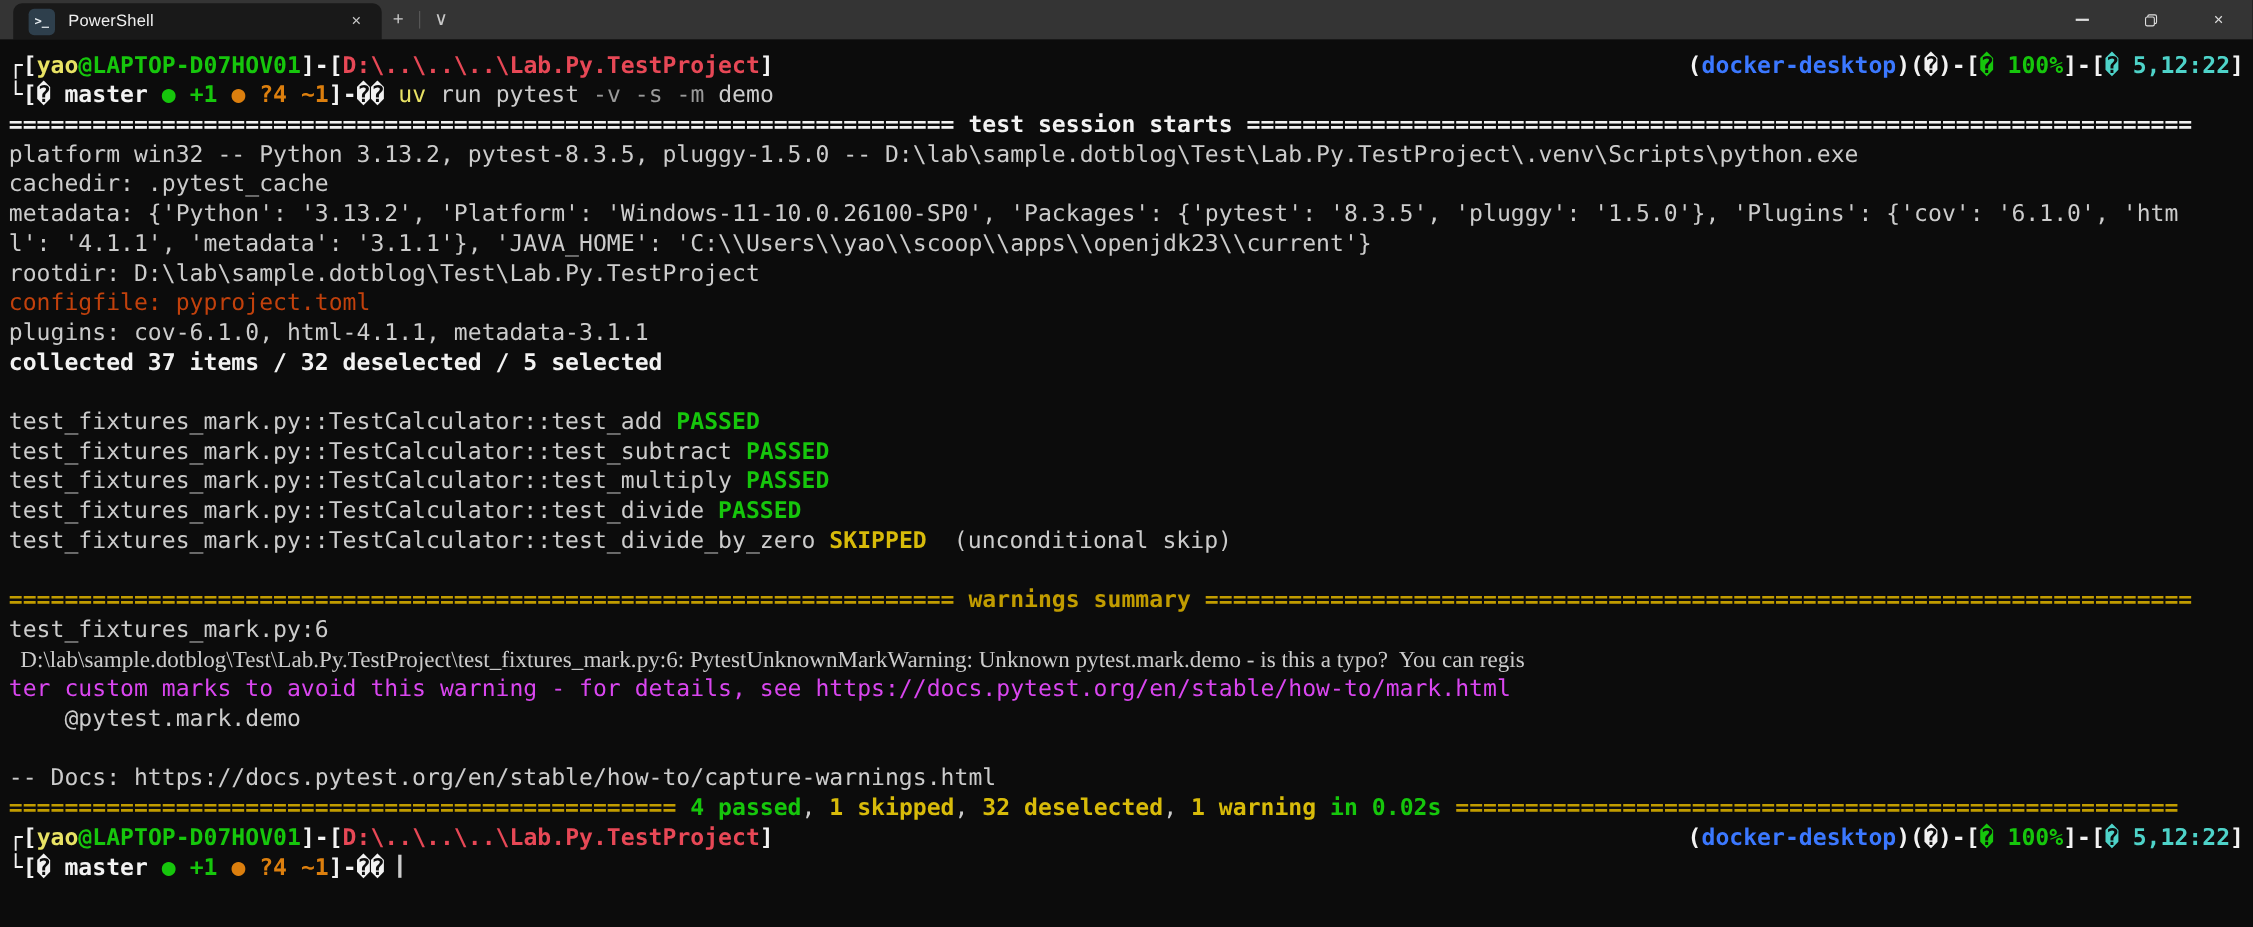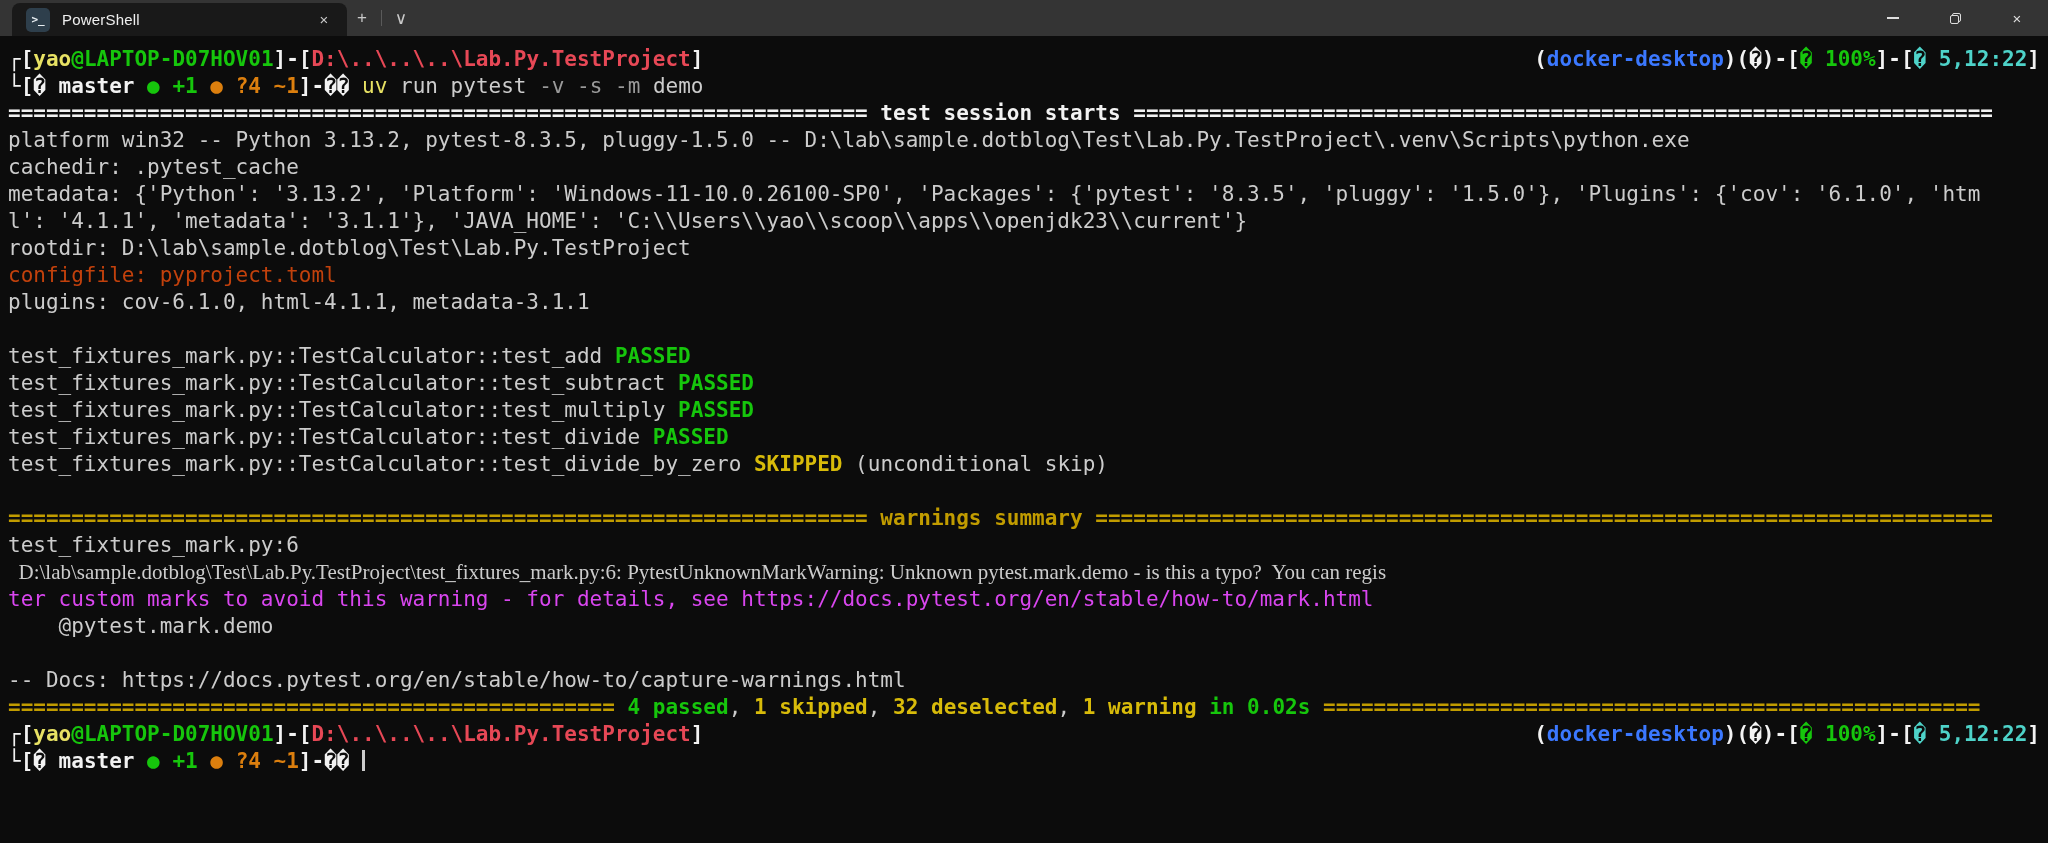--- a/index.html
+++ b/index.html
@@ -73,26 +73,27 @@
     <div class="trow split"><span class="segbox"><span style="color: rgb(242, 242, 242); font-weight: bold;">┌[</span><span style="color: rgb(232, 226, 100); font-weight: bold;">yao</span><span style="color: rgb(22, 198, 12); font-weight: bold;">@LAPTOP-D07HOV01</span><span style="color: rgb(242, 242, 242); font-weight: bold;">]-[</span><span style="color: rgb(231, 72, 86); font-weight: bold;">D:\..\..\..\Lab.Py.TestProject</span><span style="color: rgb(242, 242, 242); font-weight: bold;">]</span></span><span class="segbox"><span style="color: rgb(242, 242, 242); font-weight: bold;">(</span><span style="color: rgb(59, 120, 255); font-weight: bold;">docker-desktop</span><span style="color: rgb(242, 242, 242); font-weight: bold;">)(</span><span style="color: rgb(242, 242, 242); font-weight: bold;">�</span><span style="color: rgb(242, 242, 242); font-weight: bold;">)-[</span><span style="color: rgb(22, 198, 12); font-weight: bold;">� </span><span style="color: rgb(22, 198, 12); font-weight: bold;">100%</span><span style="color: rgb(242, 242, 242); font-weight: bold;">]-[</span><span style="color: rgb(78, 211, 201); font-weight: bold;">� </span><span style="color: rgb(78, 211, 201); font-weight: bold;">5,12:22</span><span style="color: rgb(242, 242, 242); font-weight: bold;">]</span></span></div>
     <div class="trow"><span class="segbox"><span style="color: rgb(242, 242, 242); font-weight: bold;">└[</span><span style="color: rgb(242, 242, 242); font-weight: bold;">� </span><span style="color: rgb(242, 242, 242); font-weight: bold;">master </span><span style="color: rgb(22, 198, 12);">● </span><span style="color: rgb(22, 198, 12); font-weight: bold;">+1 </span><span style="color: rgb(220, 127, 14);">● </span><span style="color: rgb(220, 127, 14); font-weight: bold;">?4 ~1</span><span style="color: rgb(242, 242, 242); font-weight: bold;">]-</span><span style="color: rgb(242, 242, 242); font-weight: bold;">��</span><span style="color: rgb(204, 204, 204);"> </span><span style="color: rgb(232, 226, 100);">uv</span><span style="color: rgb(204, 204, 204);"> run pytest </span><span style="color: rgb(154, 154, 154);">-v -s -m</span><span style="color: rgb(204, 204, 204);"> demo</span></span></div>
     <div class="trow"><span class="segbox"><span style="color: rgb(242, 242, 242); font-weight: bold;">==================================================================== test session starts ====================================================================</span></span></div>
     <div class="trow"><span class="segbox"><span style="color: rgb(204, 204, 204);">platform win32 -- Python 3.13.2, pytest-8.3.5, pluggy-1.5.0 -- D:\lab\sample.dotblog\Test\Lab.Py.TestProject\.venv\Scripts\python.exe</span></span></div>
     <div class="trow"><span class="segbox"><span style="color: rgb(204, 204, 204);">cachedir: .pytest_cache</span></span></div>
     <div class="trow"><span class="segbox"><span style="color: rgb(204, 204, 204);">metadata: {'Python': '3.13.2', 'Platform': 'Windows-11-10.0.26100-SP0', 'Packages': {'pytest': '8.3.5', 'pluggy': '1.5.0'}, 'Plugins': {'cov': '6.1.0', 'htm</span></span></div>
     <div class="trow"><span class="segbox"><span style="color: rgb(204, 204, 204);">l': '4.1.1', 'metadata': '3.1.1'}, 'JAVA_HOME': 'C:\\Users\\yao\\scoop\\apps\\openjdk23\\current'}</span></span></div>
     <div class="trow"><span class="segbox"><span style="color: rgb(204, 204, 204);">rootdir: D:\lab\sample.dotblog\Test\Lab.Py.TestProject</span></span></div>
     <div class="trow"><span class="segbox"><span style="color: #c2410c;">configfile: pyproject.toml</span></span></div>
     <div class="trow"><span class="segbox"><span style="color: rgb(204, 204, 204);">plugins: cov-6.1.0, html-4.1.1, metadata-3.1.1</span></span></div>
+    <div class="trow"><span class="segbox"><span style="color: rgb(242, 242, 242); font-weight: bold;">collected 37 items / 32 deselected / 5 selected</span></span></div>
     <div class="trow"><span class="segbox"><span> </span></span></div>
     <div class="trow"><span class="segbox"><span style="color: rgb(204, 204, 204);">test_fixtures_mark.py::TestCalculator::test_add </span><span style="color: rgb(22, 198, 12); font-weight: bold;">PASSED</span></span></div>
     <div class="trow"><span class="segbox"><span style="color: rgb(204, 204, 204);">test_fixtures_mark.py::TestCalculator::test_subtract </span><span style="color: rgb(22, 198, 12); font-weight: bold;">PASSED</span></span></div>
     <div class="trow"><span class="segbox"><span style="color: rgb(204, 204, 204);">test_fixtures_mark.py::TestCalculator::test_multiply </span><span style="color: rgb(22, 198, 12); font-weight: bold;">PASSED</span></span></div>
     <div class="trow"><span class="segbox"><span style="color: rgb(204, 204, 204);">test_fixtures_mark.py::TestCalculator::test_divide </span><span style="color: rgb(22, 198, 12); font-weight: bold;">PASSED</span></span></div>
-    <div class="trow"><span class="segbox"><span style="color: rgb(204, 204, 204);">test_fixtures_mark.py::TestCalculator::test_divide_by_zero </span><span style="color: rgb(216, 187, 10); font-weight: bold;">SKIPPED</span><span style="color: rgb(204, 204, 204);"> (unconditional skip)</span></span></div>
+    <div class="trow"><span class="segbox"><span style="color: rgb(204, 204, 204);">test_fixtures_mark.py::TestCalculator::test_divide_by_zero </span><span style="color: rgb(216, 187, 10); font-weight: bold;">SKIPPED</span><span style="color: rgb(204, 204, 204); padding-left: 12px;"> (unconditional skip)</span></span></div>
     <div class="trow"><span class="segbox"><span> </span></span></div>
     <div class="trow"><span class="segbox"><span style="color: rgb(193, 156, 0); font-weight: bold;">==================================================================== warnings summary =======================================================================</span></span></div>
     <div class="trow"><span class="segbox"><span style="color: rgb(204, 204, 204);">test_fixtures_mark.py:6</span></span></div>
     <div class="trow"><span class="segbox"><span style="color: rgb(204, 204, 204); font-family: Liberation Serif, serif;">  D:\lab\sample.dotblog\Test\Lab.Py.TestProject\test_fixtures_mark.py:6: PytestUnknownMarkWarning: Unknown pytest.mark.demo - is this a typo?  You can regis</span></span></div>
     <div class="trow"><span class="segbox"><span style="color: #d946ef;">ter custom marks to avoid this warning - for details, see https://docs.pytest.org/en/stable/how-to/mark.html</span></span></div>
     <div class="trow"><span class="segbox"><span style="color: rgb(204, 204, 204);">    @pytest.mark.demo</span></span></div>
     <div class="trow"><span class="segbox"><span> </span></span></div>
     <div class="trow"><span class="segbox"><span style="color: rgb(204, 204, 204);">-- Docs: https://docs.pytest.org/en/stable/how-to/capture-warnings.html</span></span></div>
     <div class="trow"><span class="segbox"><span style="color: rgb(193, 156, 0); font-weight: bold;">================================================ </span><span style="color: rgb(22, 198, 12); font-weight: bold;">4 passed</span><span style="color: rgb(204, 204, 204);">, </span><span style="color: rgb(216, 187, 10); font-weight: bold;">1 skipped</span><span style="color: rgb(204, 204, 204);">, </span><span style="color: rgb(216, 187, 10); font-weight: bold;">32 deselected</span><span style="color: rgb(204, 204, 204);">, </span><span style="color: rgb(216, 187, 10); font-weight: bold;">1 warning</span><span style="color: rgb(204, 204, 204);"> </span><span style="color: rgb(22, 198, 12); font-weight: bold;">in 0.02s</span><span style="color: rgb(193, 156, 0); font-weight: bold;"> ====================================================</span></span></div>
     <div class="trow split"><span class="segbox"><span style="color: rgb(242, 242, 242); font-weight: bold;">┌[</span><span style="color: rgb(232, 226, 100); font-weight: bold;">yao</span><span style="color: rgb(22, 198, 12); font-weight: bold;">@LAPTOP-D07HOV01</span><span style="color: rgb(242, 242, 242); font-weight: bold;">]-[</span><span style="color: rgb(231, 72, 86); font-weight: bold;">D:\..\..\..\Lab.Py.TestProject</span><span style="color: rgb(242, 242, 242); font-weight: bold;">]</span></span><span class="segbox"><span style="color: rgb(242, 242, 242); font-weight: bold;">(</span><span style="color: rgb(59, 120, 255); font-weight: bold;">docker-desktop</span><span style="color: rgb(242, 242, 242); font-weight: bold;">)(</span><span style="color: rgb(242, 242, 242); font-weight: bold;">�</span><span style="color: rgb(242, 242, 242); font-weight: bold;">)-[</span><span style="color: rgb(22, 198, 12); font-weight: bold;">� </span><span style="color: rgb(22, 198, 12); font-weight: bold;">100%</span><span style="color: rgb(242, 242, 242); font-weight: bold;">]-[</span><span style="color: rgb(78, 211, 201); font-weight: bold;">� </span><span style="color: rgb(78, 211, 201); font-weight: bold;">5,12:22</span><span style="color: rgb(242, 242, 242); font-weight: bold;">]</span></span></div>

